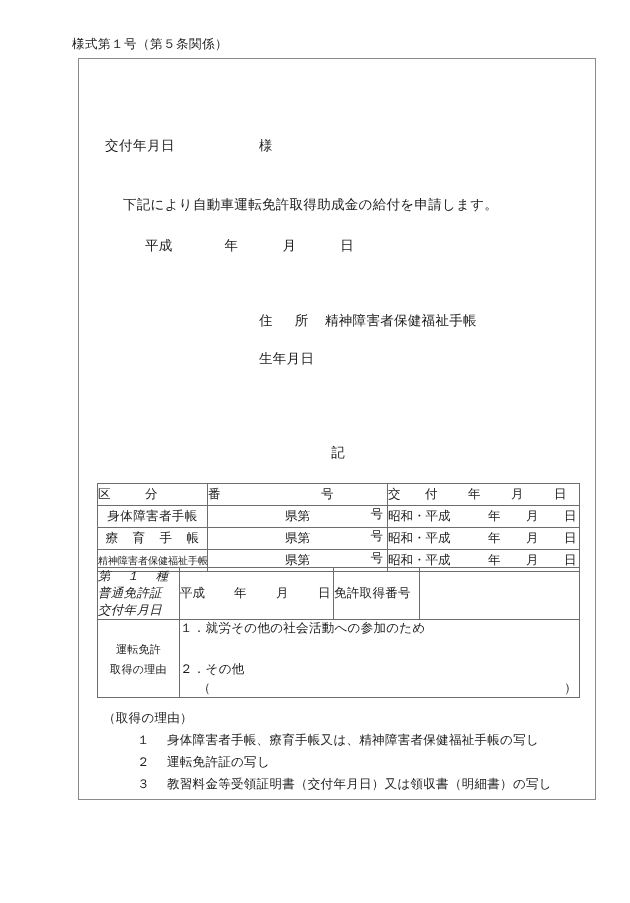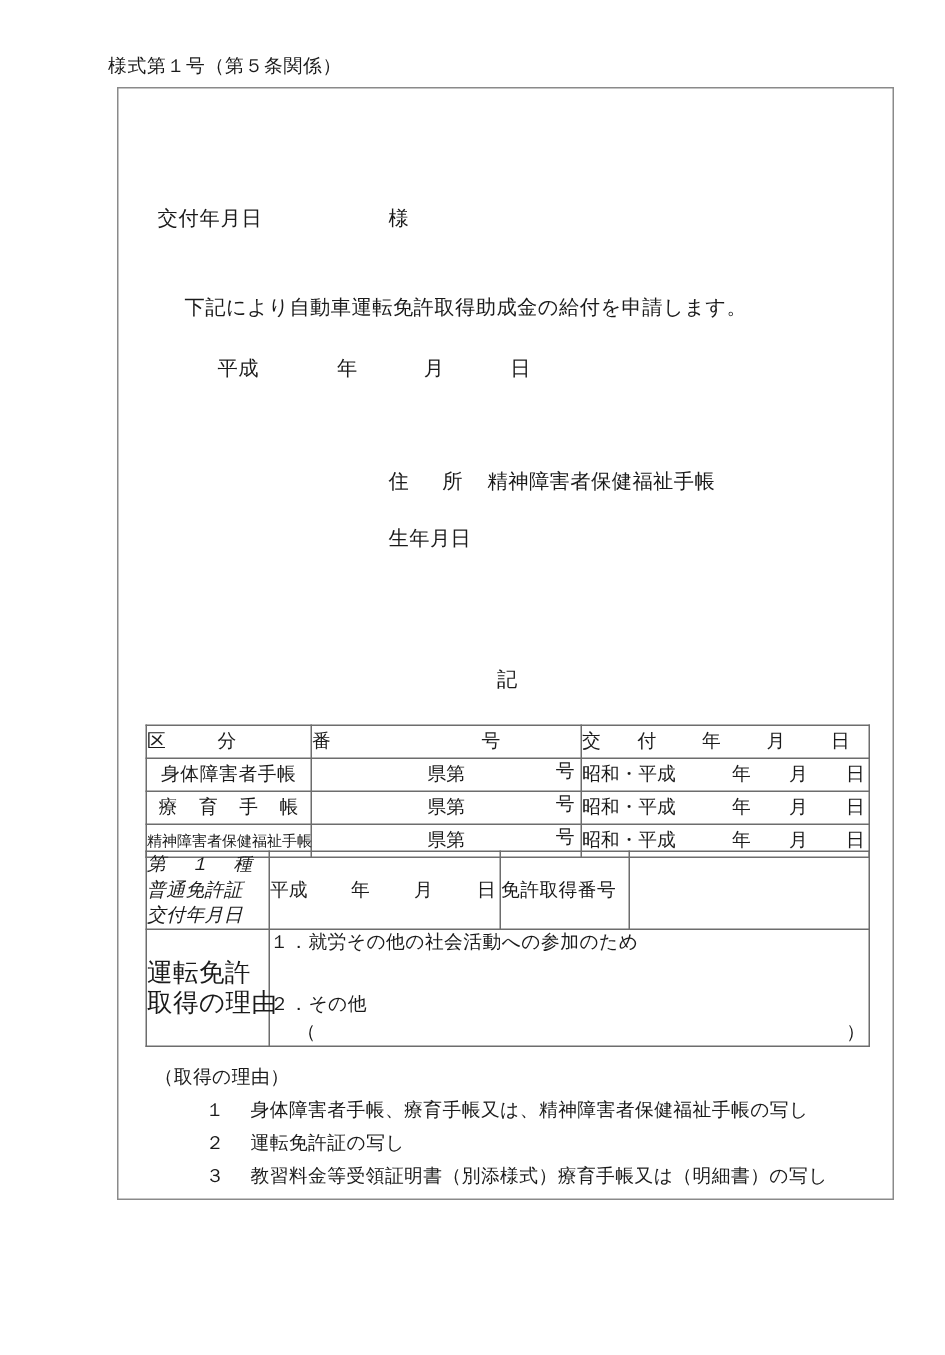--- a/index.html
+++ b/index.html
@@ -190,24 +190,24 @@
   .lic-date .m { position: absolute; left: 96px; }
   .lic-date .d { position: absolute; left: 138px; }
   .lic-numlabel {
     padding-left: 4px;
     font-size: 12.5px;
     letter-spacing: 0.3px;
   }
 
   
   .reason-label {
-    text-align: left;
+    text-align: center;
     padding-left: 4px;
     line-height: 20px;
-    font-size: 17px;
+    font-size: 11px;
     letter-spacing: 0.3px;
   }
   .reason-body {
     position: relative;
     padding: 4px 6px 4px 10px;
     height: 72px;
     vertical-align: top;
     font-size: 12.5px;
     letter-spacing: 0.3px;
   }
@@ -331,17 +331,17 @@
             <div class="paren-row"><span>（</span><span class="paren-close">）</span></div>
           </td>
         </tr>
       </tbody>
     </table>
 
     <div class="attach">
       <span class="head">（取得の理由）</span>
       <span class="item"><span class="num">１</span><span>身体障害者手帳、療育手帳又は、精神障害者保健福祉手帳の写し</span></span>
       <span class="item"><span class="num">２</span><span>運転免許証の写し</span></span>
-      <span class="item"><span class="num">３</span><span>教習料金等受領証明書（別添様式）療育手帳又は（明細書）の写し</span></span>
+      <span class="item"><span class="num">３</span><span>教習料金等受領証明書（交付年月日）又は領収書（明細書）の写し</span></span>
     </div>
 
   </div>
 </div>
 
 </body></html>

